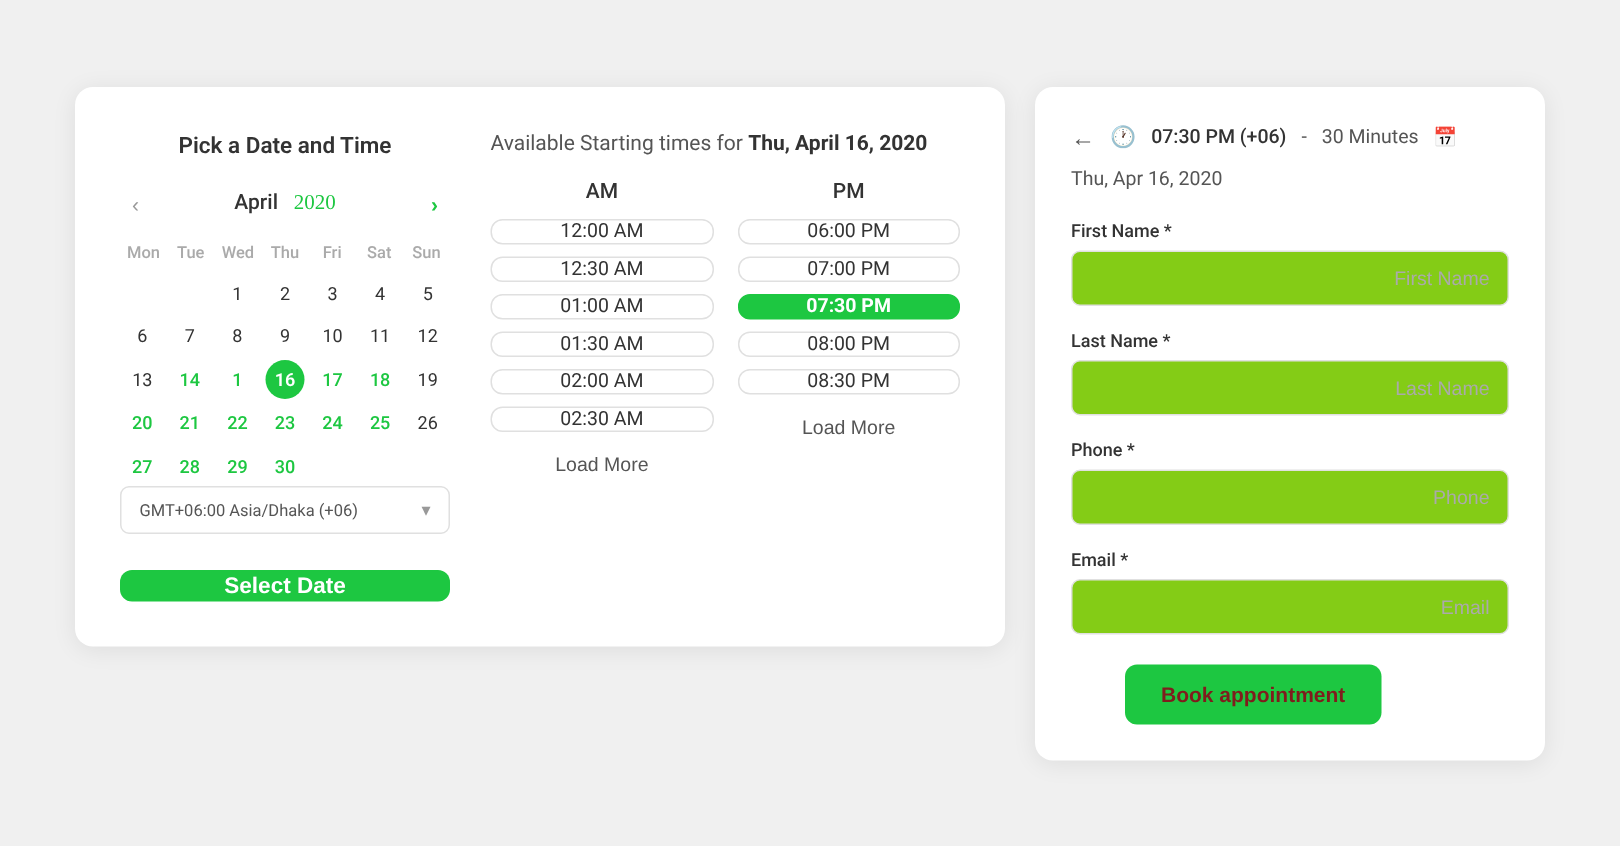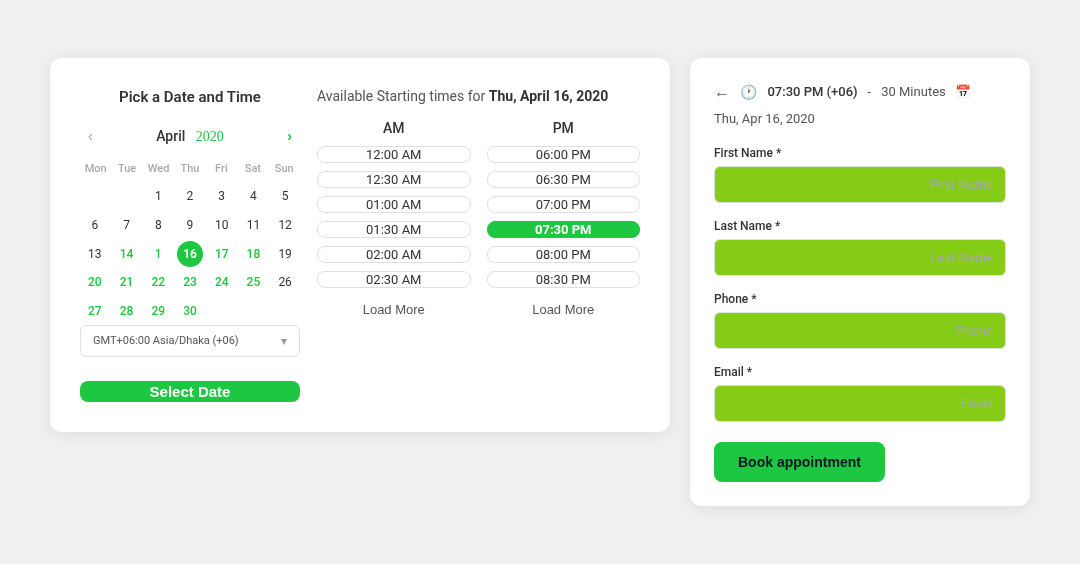--- a/index.html
+++ b/index.html
@@ -20,21 +20,21 @@
     
     .left-card {
       background: #fff;
       border-radius: 12px;
       padding: 30px;
       width: 620px;
       box-shadow: 0 2px 16px rgba(0,0,0,0.08);
     }
     .left-card-inner {
       display: flex;
-      gap: 17px;
+      gap: 27px;
     }
     
     .calendar-section {
       width: 220px;
       flex-shrink: 0;
     }
     .calendar-title {
       font-size: 15px;
       font-weight: 600;
       color: #333;
@@ -255,28 +255,29 @@
       padding: 10px 12px;
       font-size: 13px;
       color: #333;
       background: #84cc16;
       outline: none;
       text-align: right;
     }
     .form-input::placeholder { color: #aaa; }
     .book-btn {
       background: #1dc741;
-      color: #0f172a;
+      color: #7f1d1d;
       border: none;
       border-radius: 8px;
       padding: 12px 24px;
       font-size: 14px;
       font-weight: 600;
       cursor: pointer;
       margin-top: 4px;
+      margin-left: 36px;
     }
   </style>
 </head>
 <body>
 
 <div class="page-wrapper">
 
   <div class="left-card">
     <div class="left-card-inner">
 
@@ -363,21 +364,20 @@
                 <div class="time-slot">01:30 AM</div>
                 <div class="time-slot">02:00 AM</div>
                 <div class="time-slot">02:30 AM</div>
               </div>
             <button class="load-more-btn">Load More</button>
           </div>
           <div class="time-col">
             <div class="time-col-header">PM</div>
             <div id="pm-slots">
                 <div class="time-slot">06:00 PM</div>
-                <div class="time-slot">06:30 PM</div>
                 <div class="time-slot">07:00 PM</div>
                 <div class="time-slot selected">07:30 PM</div>
                 <div class="time-slot">08:00 PM</div>
                 <div class="time-slot">08:30 PM</div>
               </div>
             <button class="load-more-btn">Load More</button>
           </div>
         </div>
       </div>
 

